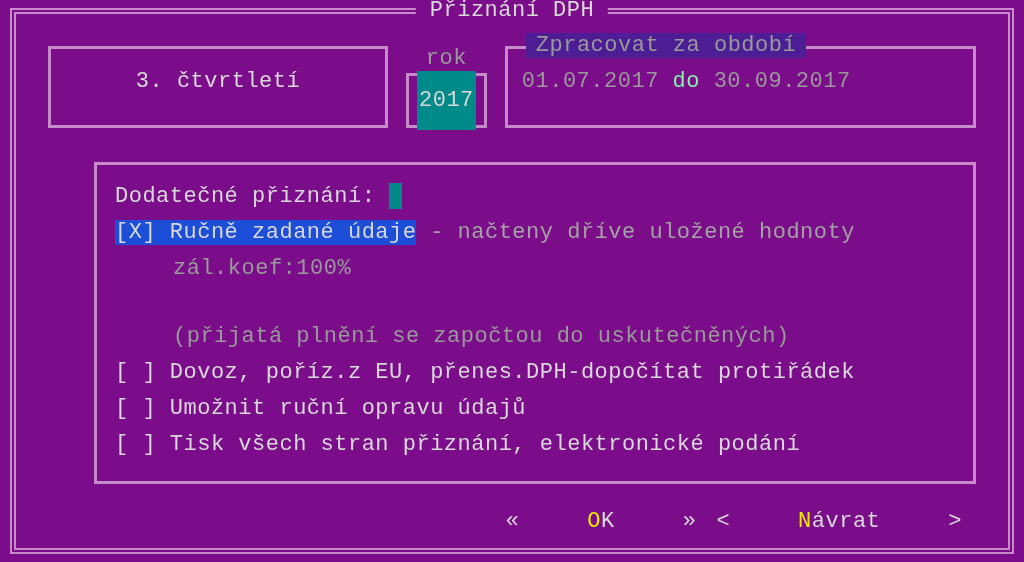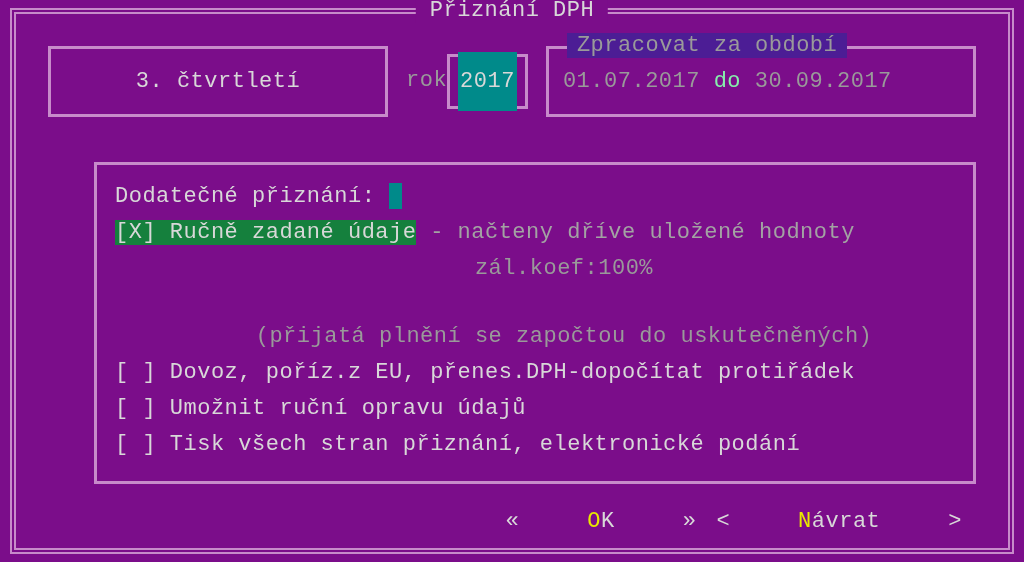--- a/index.html
+++ b/index.html
@@ -41,21 +41,21 @@
   .period-box {
     border: 3px solid #c78bca;
     padding: 20px 12px;
     flex: 0 0 340px;
     text-align: center;
     color: #d8d8d8;
   }
   .year-group {
     flex: 0 0 auto;
     display: flex;
-    flex-direction: row;
+    flex-direction: column;
     align-items: center;
   }
   .year-label {
     color: #9a9a9a;
     margin-bottom: 2px;
   }
   .year-box {
     border: 3px solid #c78bca;
     padding: 12px 8px;
   }
@@ -94,26 +94,26 @@
   }
   .row { white-space: nowrap; }
   .cursor {
     display: inline-block;
     width: 13px;
     height: 26px;
     background: #008a8a;
     vertical-align: text-bottom;
   }
   .sel {
-    background: #15803d;
+    background: #1d4ed8;
     color: #d8d8d8;
   }
   .yel { color: #a3a3a3; }
   .dim { color: #9a9a9a; }
-  .indent-hint { padding-left: 58px; text-align: center; }
+  .indent-hint { padding-left: 58px; }
   .spacer { height: 32px; }
   .footer {
     position: absolute;
     left: 0; right: 0; bottom: 14px;
     display: flex;
     justify-content: flex-end;
     gap: 0;
     padding-right: 36px;
   }
   .ftxt { color: #d8d8d8; padding: 0 10px; }

